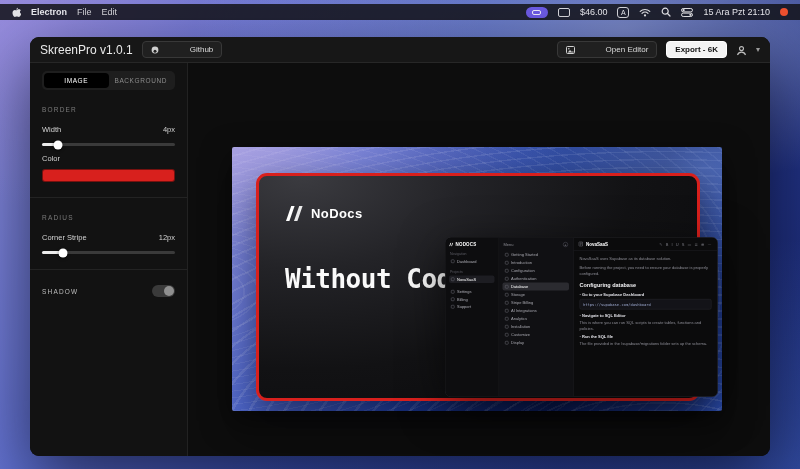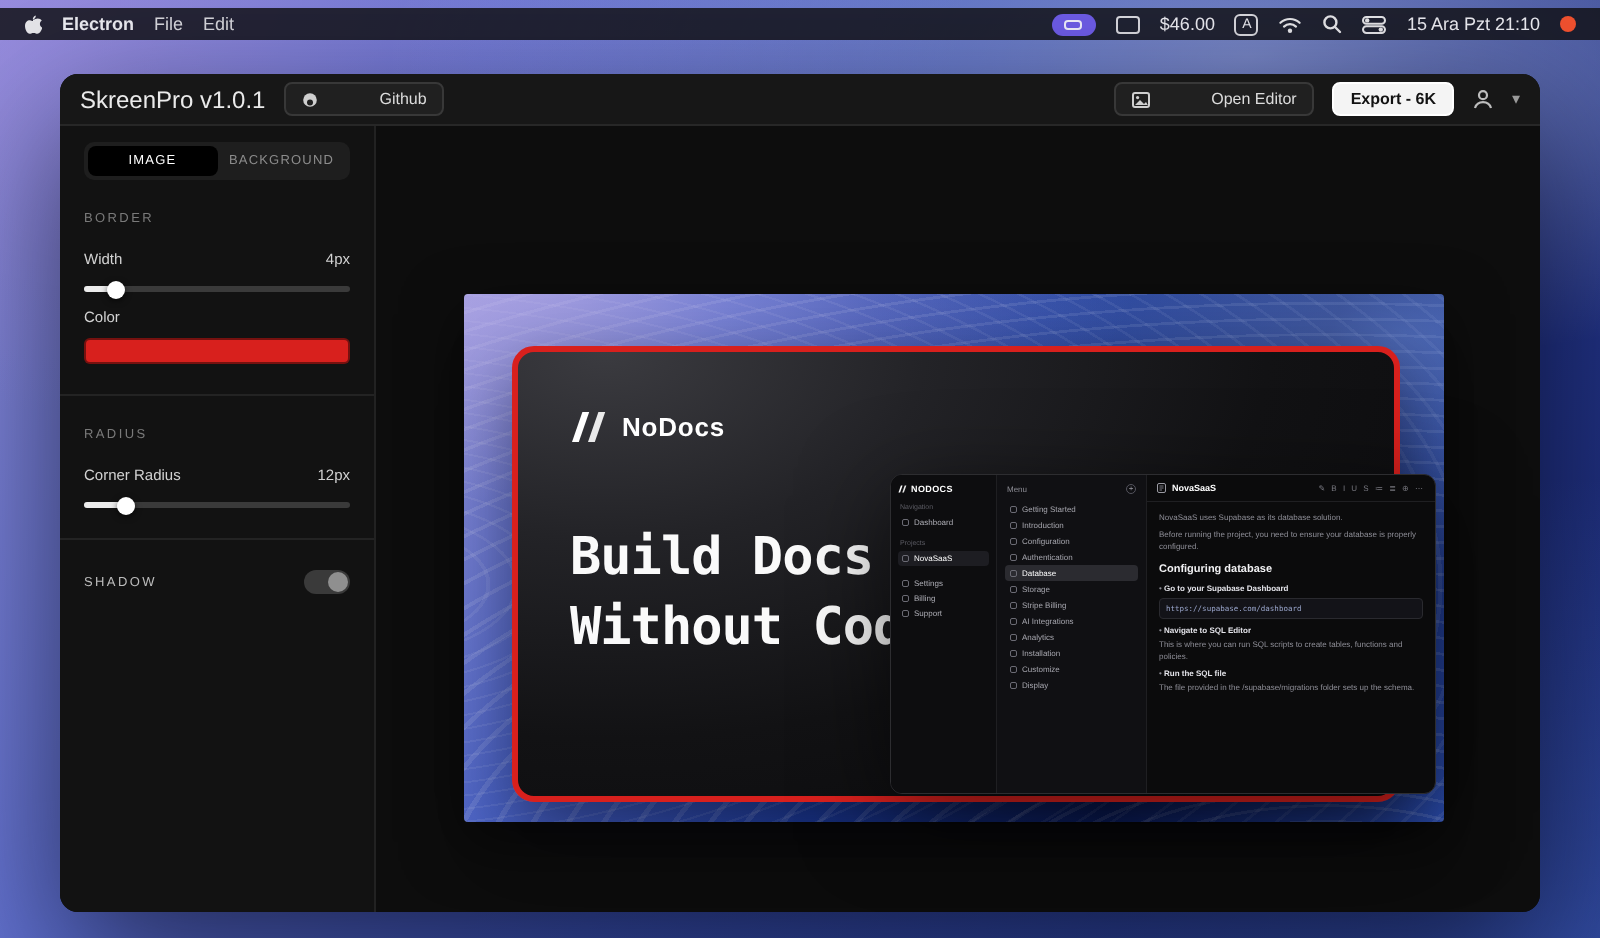--- a/index.html
+++ b/index.html
@@ -231,21 +231,21 @@
 
         <div class="ctl-row" style="margin-top:8px">
           <span>Color</span>
         </div>
         <div class="swatch" style="background: rgb(216, 32, 29);"></div>
 
         <div class="divider"></div>
 
         <div class="sec-label">RADIUS</div>
         <div class="ctl-row">
-          <span>Corner Radius</span>
+          <span>Corner Stripe</span>
           <span>12px</span>
         </div>
         <div class="slider">
           <span class="fill" style="width:16%"></span>
           <span class="thumb" style="left:16%"></span>
         </div>
 
         <div class="divider"></div>
 
         <div class="shadow-row">
@@ -261,21 +261,20 @@
 
           <div class="card" style="border-color: rgb(216, 32, 29);">
             <div class="card-logo">
               <svg class="icon-svg" width="19" height="15" viewBox="0 0 19 15">
                   <path d="M1 15 L6.2 0 h3.4 L4.4 15 z" fill="#fff"></path>
                   <path d="M9 15 L14.2 0 h3.4 L12.4 15 z" fill="#fff" opacity=".9"></path>
                 </svg>
               <span class="lg-text">NoDocs</span>
             </div>
             <div class="card-headline">
-              <div>Build Docs</div>
               <div>Without Code</div>
             </div>
           </div>
 
           <div class="embed-outer">
             <div class="embed">
 
               <div class="e-nav">
                 <div class="e-brand">
                   <svg class="icon-svg" width="9" height="8" viewBox="0 0 19 15">

